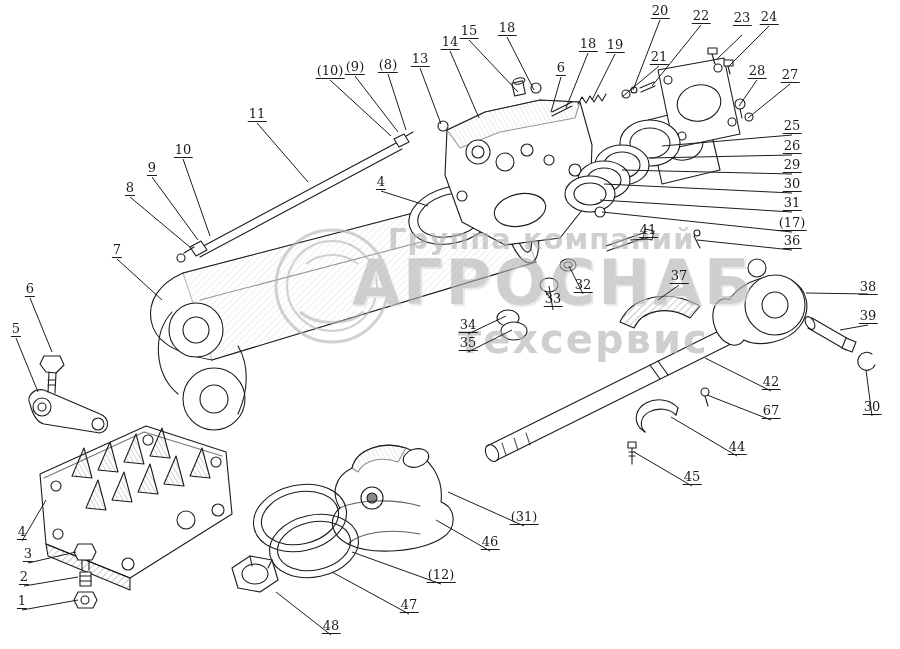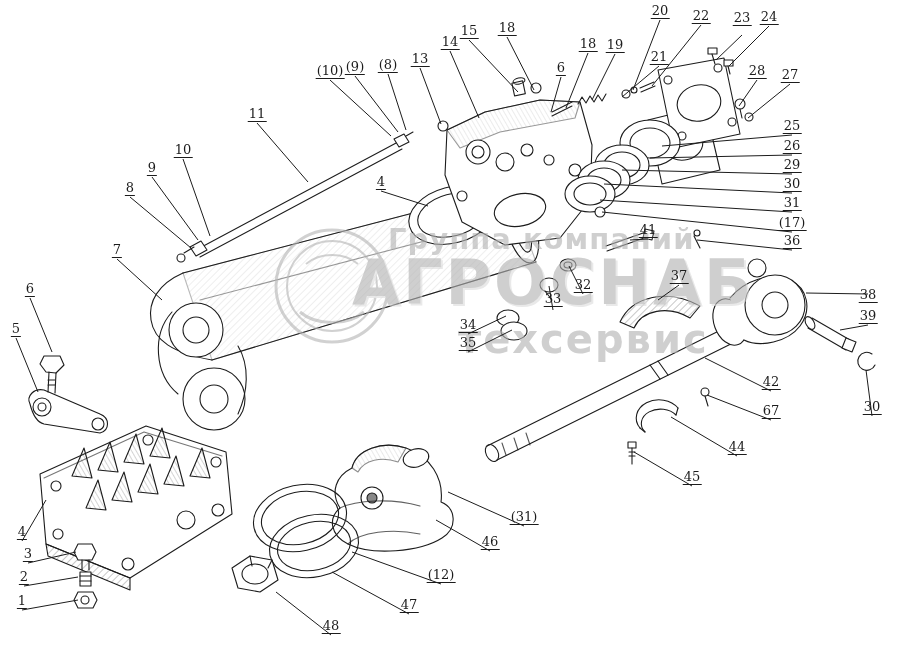--- a/index.html
+++ b/index.html
@@ -349,21 +349,21 @@
       <span class="callout" style="left: 183px; top: 152px;">10</span>
       <span class="callout" style="left: 792px; top: 186px;">30</span>
       <span class="callout" style="left: 381px; top: 184px;">4</span>
       <span class="callout" style="left: 130px; top: 190px;">8</span>
       <span class="callout" style="left: 792px; top: 205px;">31</span>
       <span class="callout" style="left: 792px; top: 225px;">(17)</span>
       <span class="callout" style="left: 792px; top: 243px;">36</span>
       <span class="callout" style="left: 648px; top: 232px;">41</span>
       <span class="callout" style="left: 117px; top: 252px;">7</span>
       <span class="callout" style="left: 679px; top: 278px;">37</span>
-      <span class="callout" style="left: 868px; top: 297px;">38</span>
+      <span class="callout" style="left: 868px; top: 289px;">38</span>
       <span class="callout" style="left: 30px; top: 291px;">6</span>
       <span class="callout" style="left: 583px; top: 287px;">32</span>
       <span class="callout" style="left: 553px; top: 301px;">33</span>
       <span class="callout" style="left: 468px; top: 327px;">34</span>
       <span class="callout" style="left: 468px; top: 345px;">35</span>
       <span class="callout" style="left: 868px; top: 318px;">39</span>
       <span class="callout" style="left: 16px; top: 331px;">5</span>
       <span class="callout" style="left: 872px; top: 409px;">30</span>
       <span class="callout" style="left: 771px; top: 384px;">42</span>
       <span class="callout" style="left: 771px; top: 413px;">67</span>

